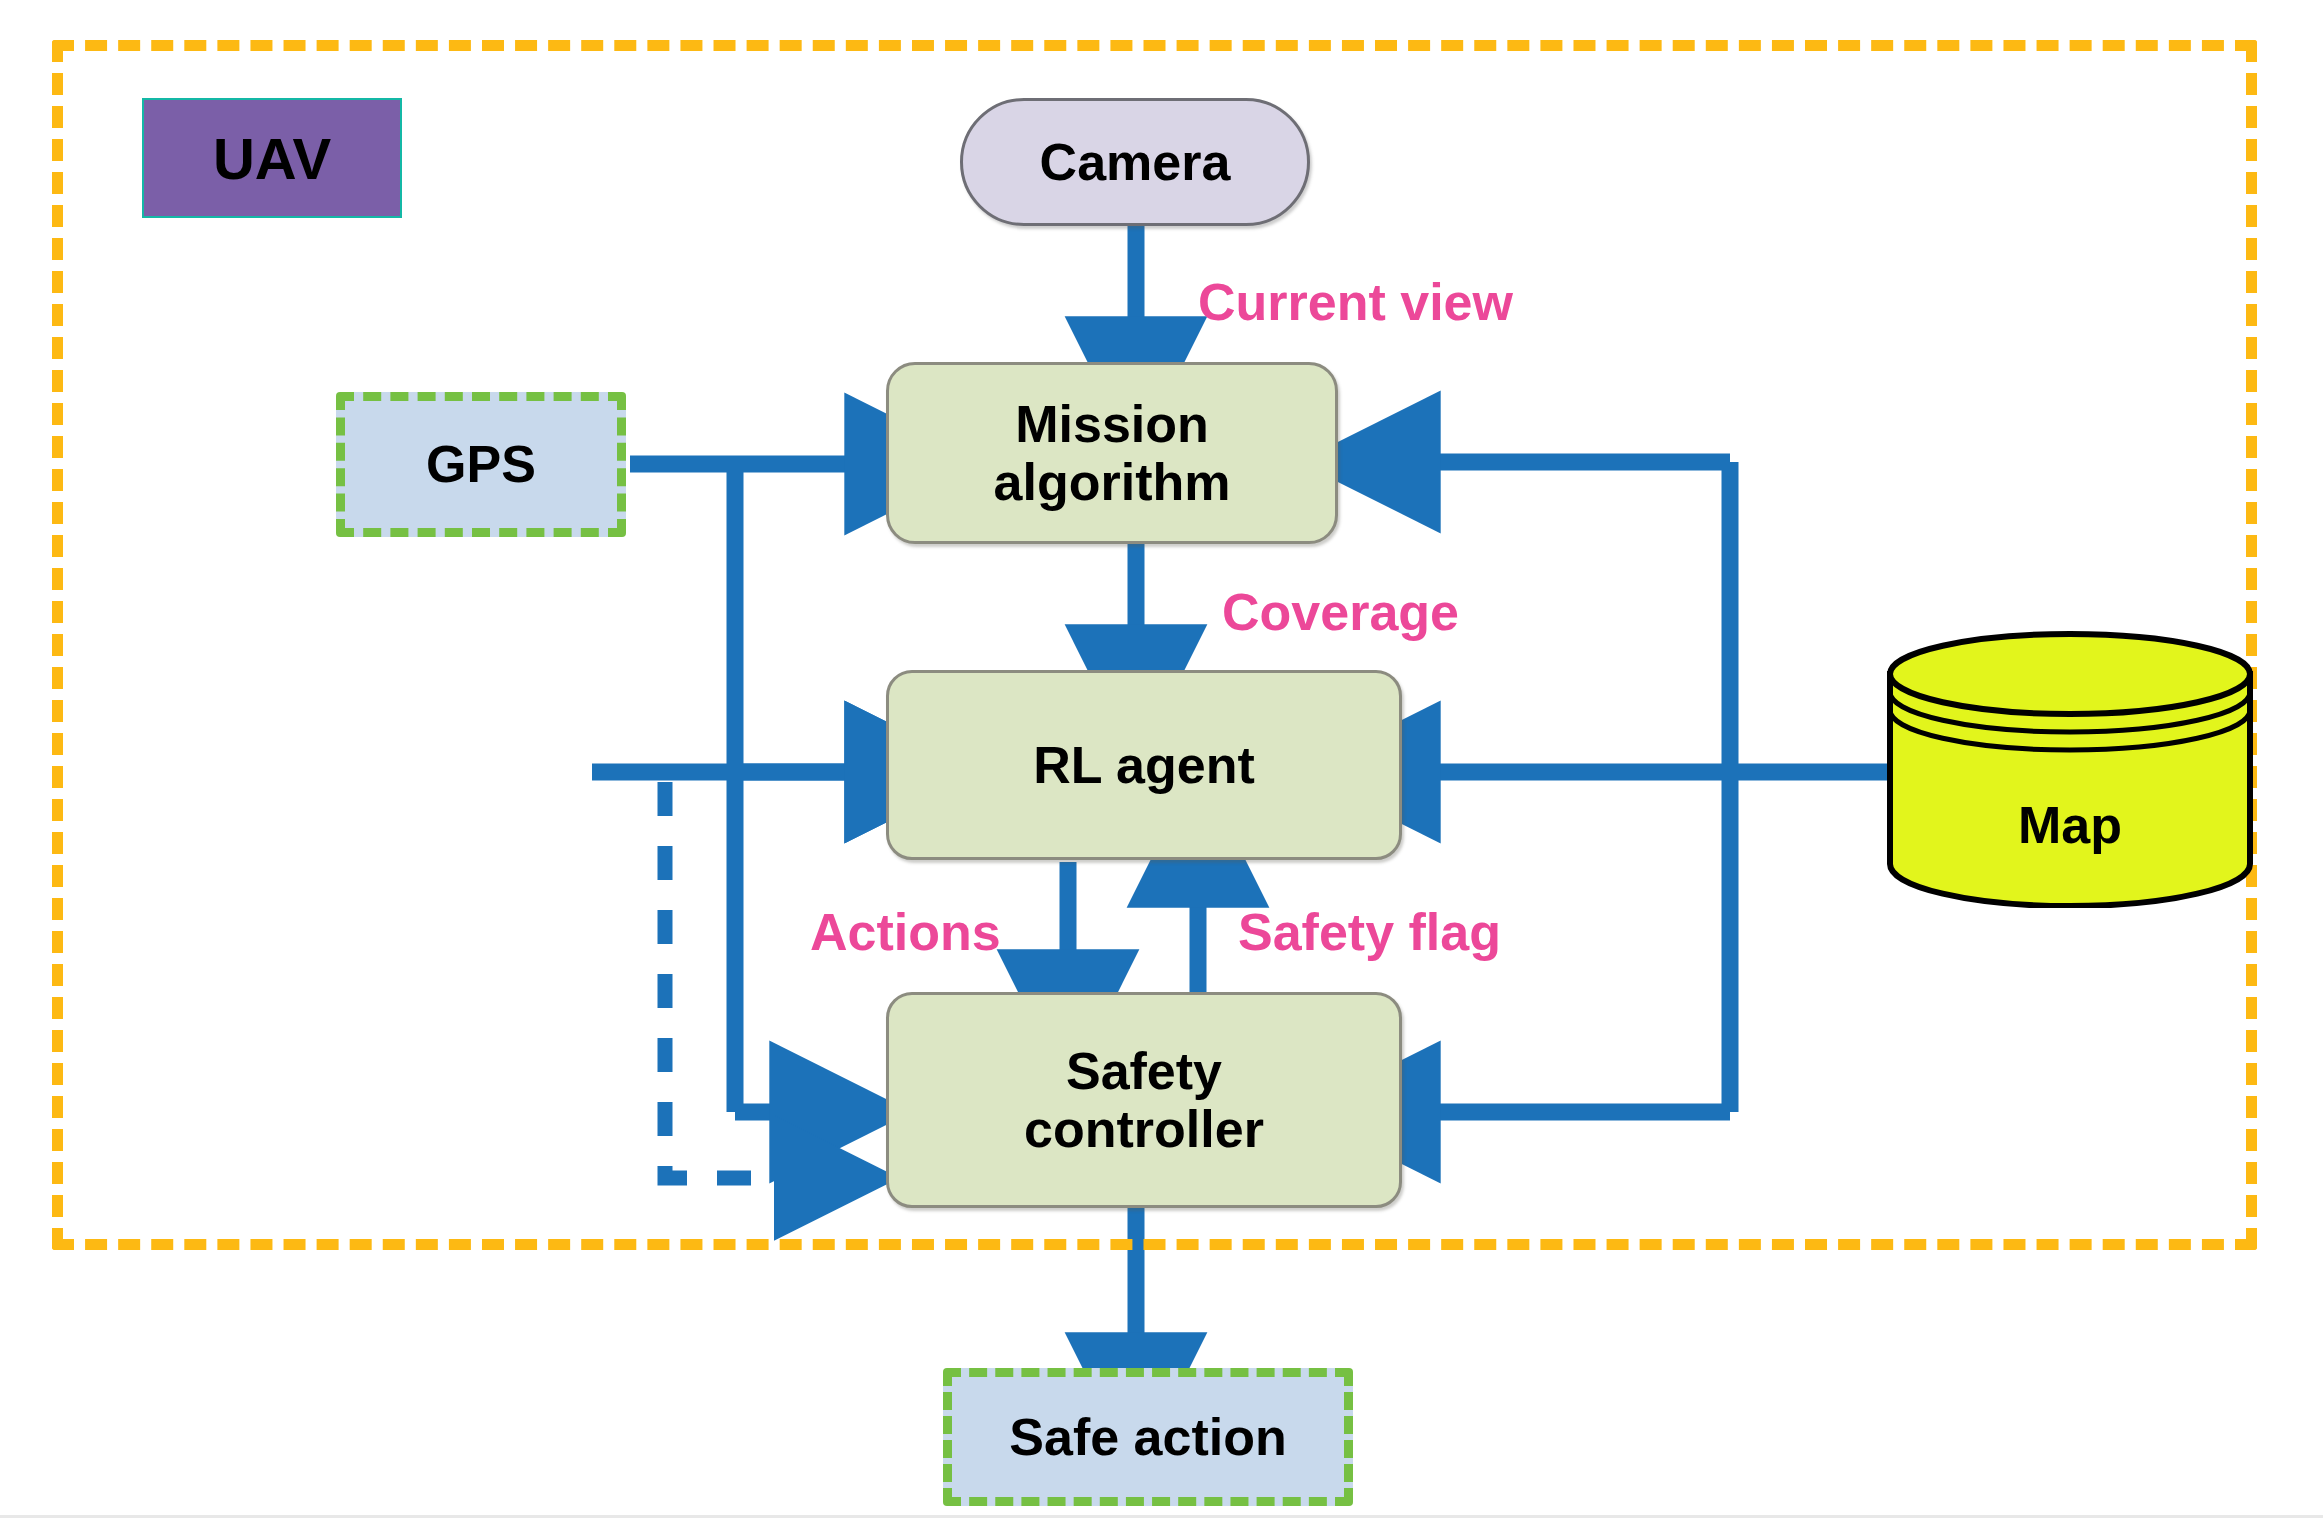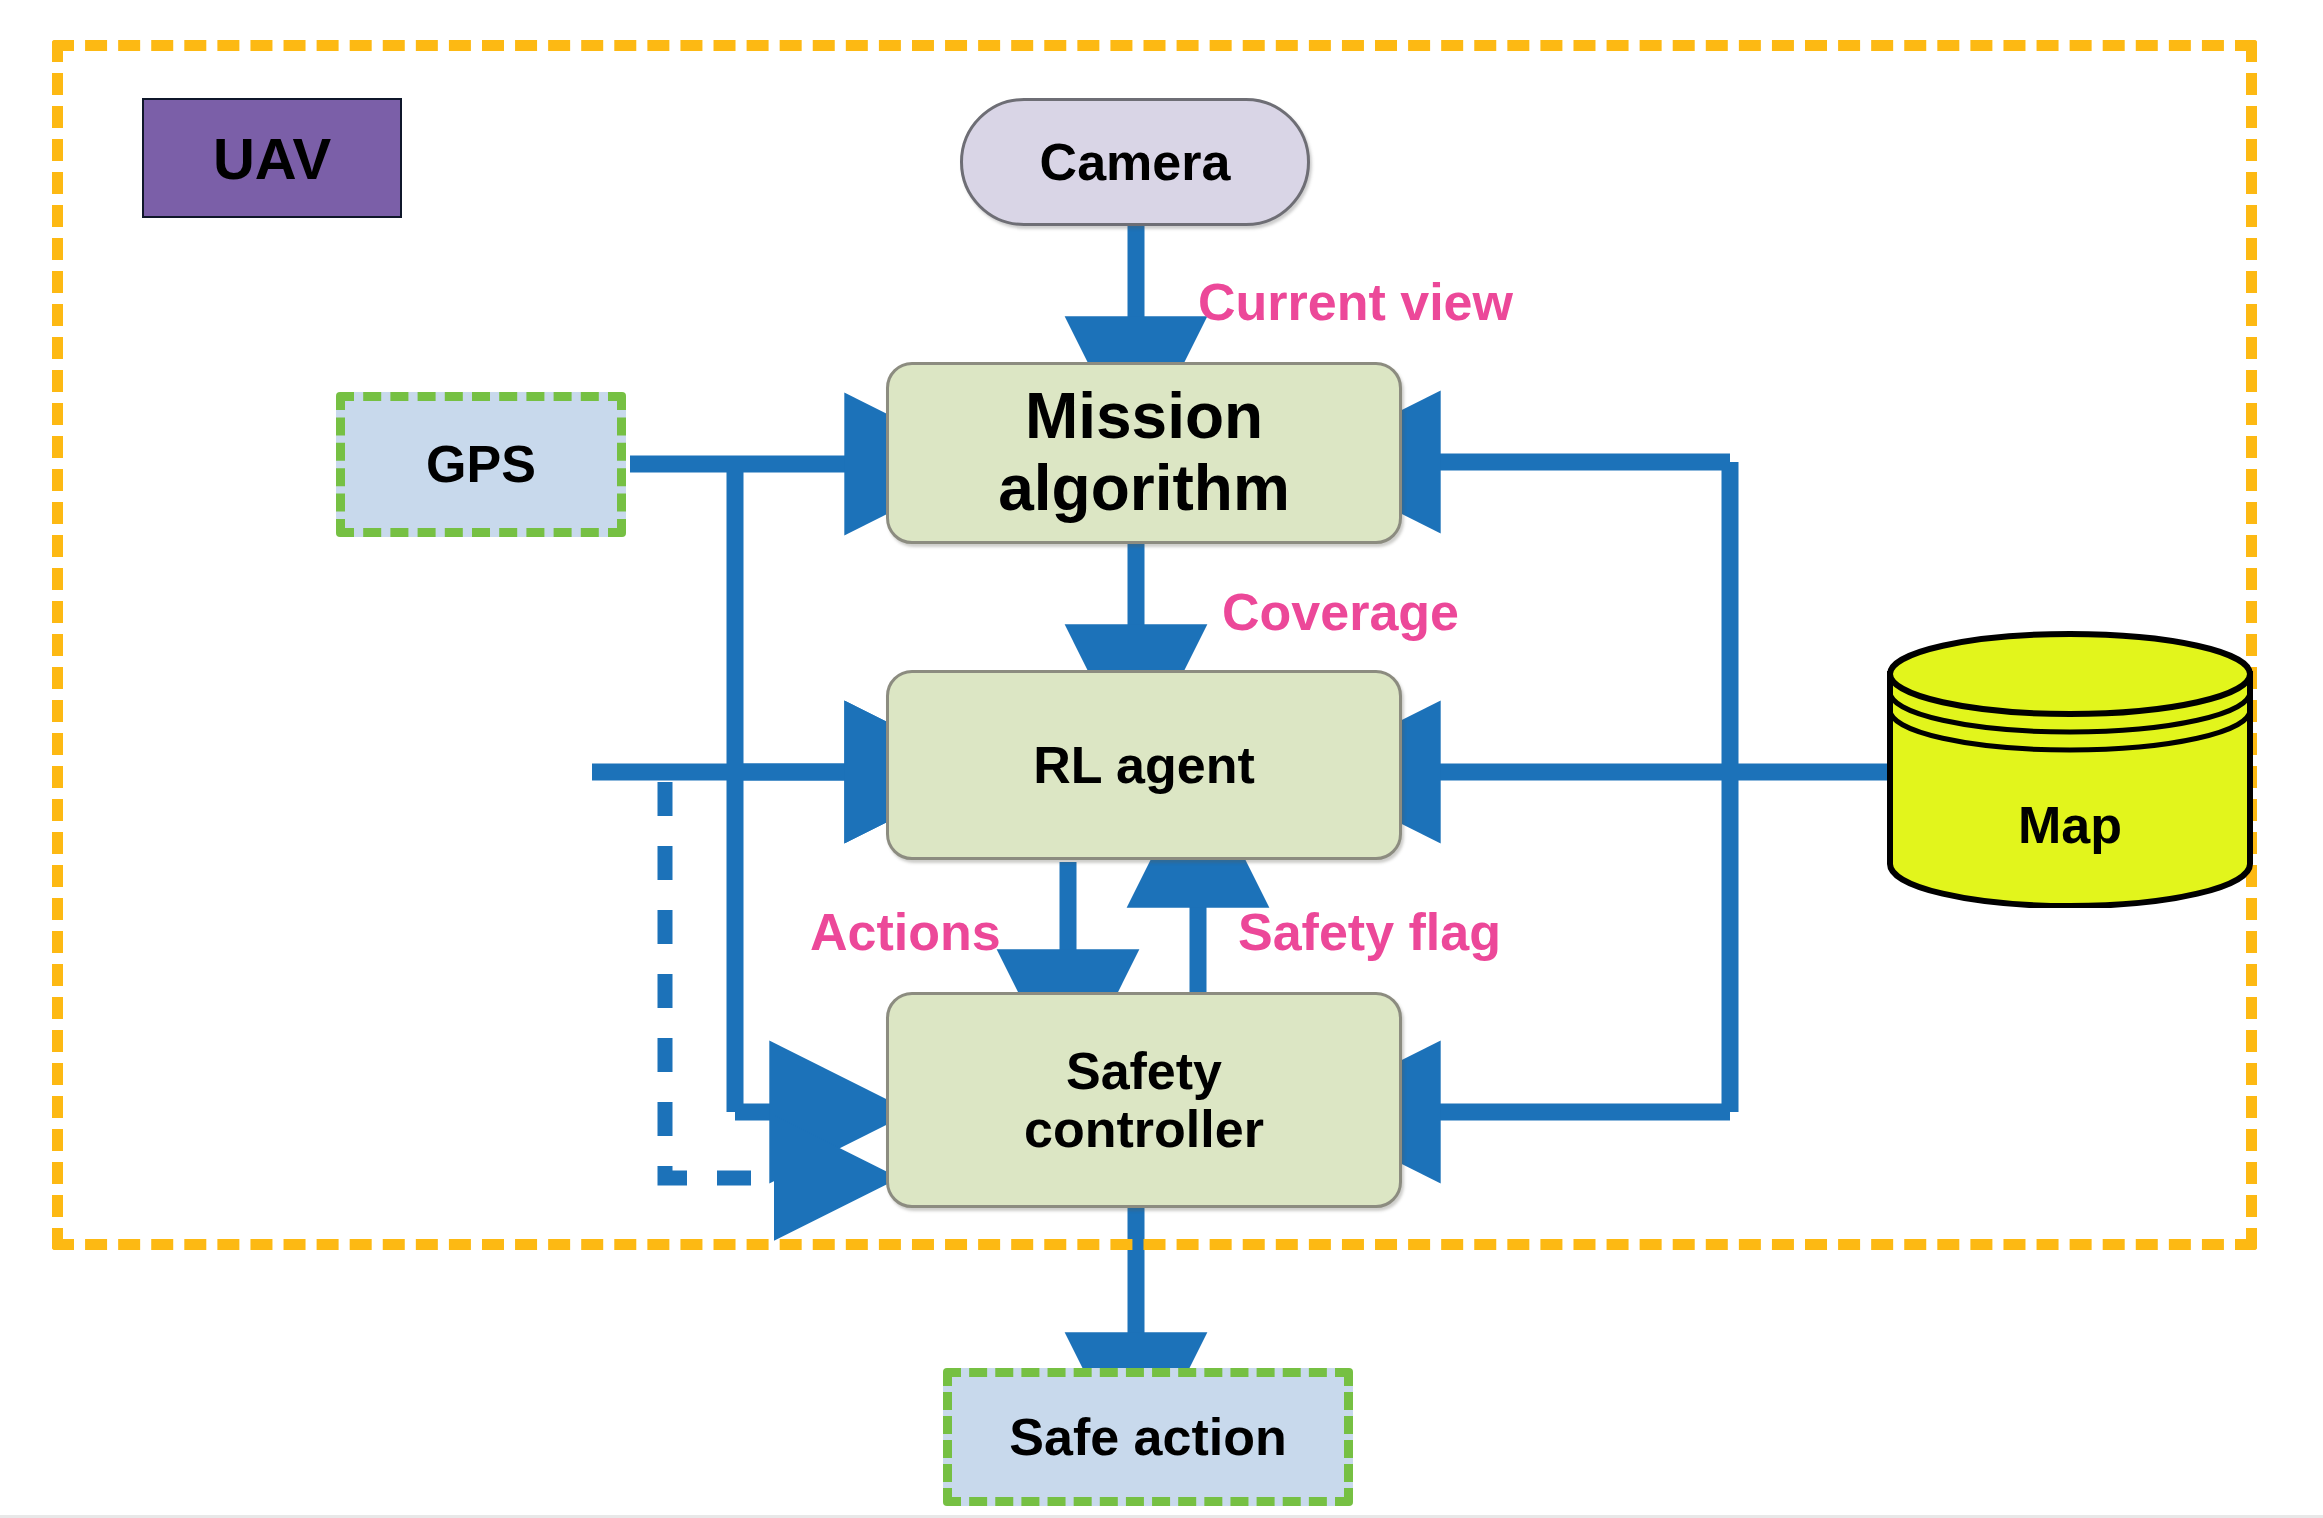--- a/index.html
+++ b/index.html
@@ -41,21 +41,21 @@
   .uav-boundary {
     position: absolute;
     box-sizing: border-box;
     border: 11px dashed #FDB913;
     border-radius: 3px;
     z-index: 1;
   }
   .uav-tag {
     position: absolute;
     background: #7B5FA8;
-    border: 2px solid #0f172a;
+    border: 2px solid #14b8a6;
     color: #000000;
     font-weight: bold;
     display: flex;
     align-items: center;
     justify-content: center;
     z-index: 5;
     box-sizing: border-box;
   }
   
   .proc {
@@ -188,21 +188,21 @@
 
   <div class="node pill" style="left:960px; top:98px; width:350px; height:128px; font-size:52px;">
     <span>Camera</span>
   </div>
 
   <div class="node io-dashed" style="left:336px; top:392px; width:290px; height:145px; font-size:52px;">
     <span>GPS</span>
   </div>
 
 
-  <div class="node proc" style="left:886px; top:362px; width:516px; height:182px; font-size:64px;">
+  <div class="node proc" style="left:886px; top:362px; width:452px; height:182px; font-size:52px;border-radius:29px;">
     <span>
       <span>Mission</span><br>
       <span>algorithm</span>
     </span>
   </div>
 
   <div class="node proc" style="left:886px; top:670px; width:516px; height:190px; font-size:52px;">
     <span>RL agent</span>
   </div>
 

